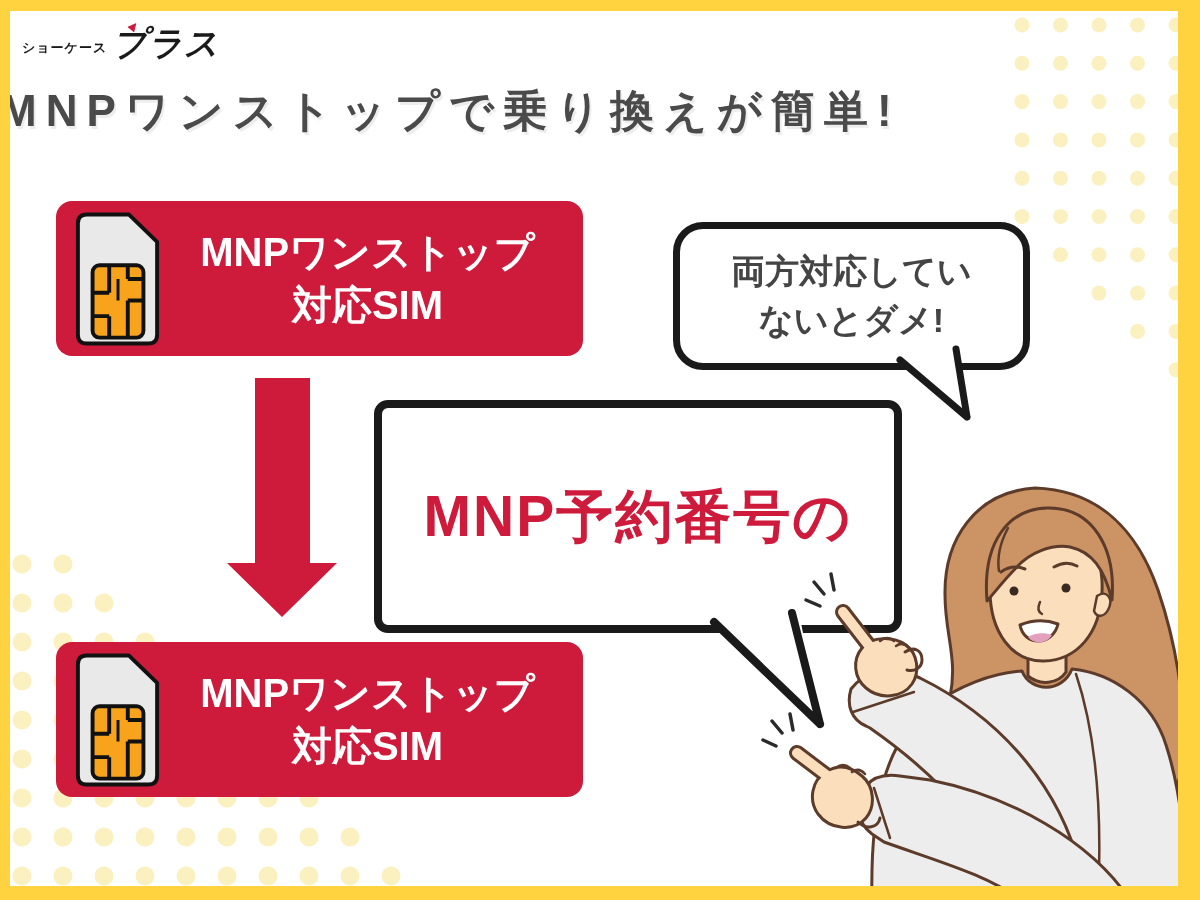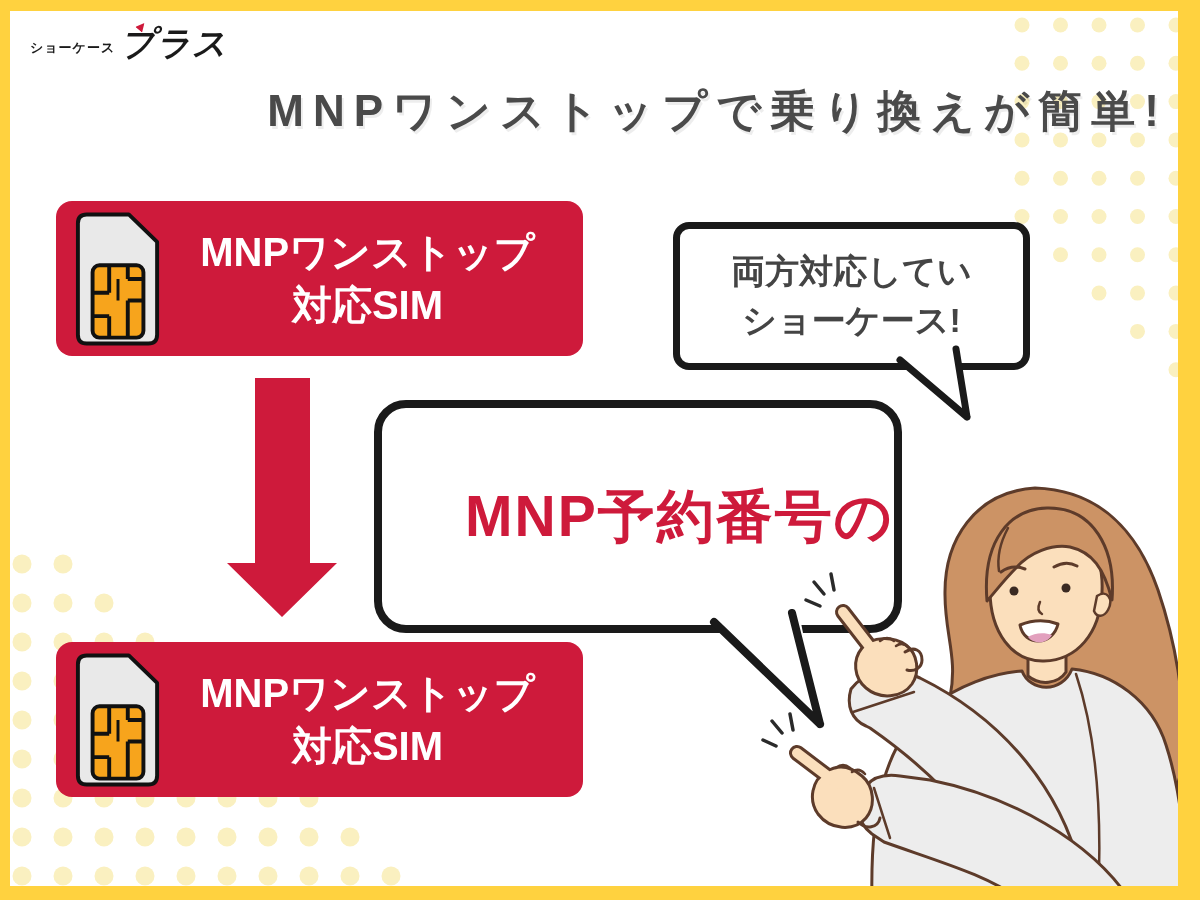--- a/index.html
+++ b/index.html
@@ -9,27 +9,27 @@
   .abs{position:absolute;}
   
   .frame{position:absolute;background:var(--frame);z-index:50;}
   #frame-top{left:0;top:0;width:1200px;height:11px;}
   #frame-left{left:0;top:0;width:10px;height:900px;}
   #frame-right{right:0;top:0;width:22px;height:900px;}
   #frame-bottom{left:0;bottom:0;width:1200px;height:14px;}
 
   
   #logo{left:22px;top:26px;z-index:3;display:flex;align-items:flex-end;gap:5px;color:#1a1a1a;}
-  #logo .small{font-size:13px;font-weight:bold;letter-spacing:1px;padding-bottom:3px;margin-left:8px;}
+  #logo .small{font-size:13px;font-weight:bold;letter-spacing:1px;padding-bottom:3px;}
   #logo .big{font-size:34px;font-weight:900;font-style:italic;letter-spacing:1px;position:relative;line-height:1;}
   #logo .accent{position:absolute;left:17px;top:-4px;width:9px;height:9px;background:var(--accent_red);
                 clip-path:polygon(0 100%,50% 0,100% 100%);transform:rotate(40deg);}
 
   
-  #title{left:0;top:82px;width:1168px;text-align:right;z-index:2;
+  #title{left:0;top:82px;width:1168px;text-align:left;z-index:2;
          font-size:44px;font-weight:900;letter-spacing:9px;color:var(--title_gray);
          text-shadow:2px 3px 0 rgba(0,0,0,0.07);}
 
   
   .dots{z-index:1;pointer-events:none;}
 
   
   .sim-box{left:56px;width:527px;height:155px;background:var(--accent_red);border-radius:16px;
            display:flex;align-items:center;z-index:2;}
   #sim-box-1{top:201px;}
@@ -37,24 +37,24 @@
   .sim-box svg{margin-left:18px;flex:0 0 auto;}
   .sim-text{flex:1;text-align:center;color:#fff;font-weight:800;font-size:40px;line-height:1.32;
             padding-right:10px;}
 
   
   #arrow{left:0;top:0;z-index:2;pointer-events:none;}
 
   
   .bubble{background:#fff;border:7px solid var(--outline);box-sizing:border-box;z-index:4;
           display:flex;flex-direction:column;justify-content:center;text-align:center;}
-  #bubble-small{left:673px;top:222px;width:357px;height:148px;border-radius:16px;
+  #bubble-small{left:673px;top:222px;width:357px;height:148px;border-radius:30px;
                 font-size:34px;font-weight:800;color:var(--text_dark);line-height:1.45;}
-  #bubble-large{left:374px;top:400px;width:528px;height:233px;border-radius:32px;border-width:8px;
-                font-size:57px;font-weight:900;color:var(--accent_red);line-height:1.5;letter-spacing:2px;align-items:flex-end;}
+  #bubble-large{left:374px;top:400px;width:528px;height:233px;border-radius:14px;border-width:8px;
+                font-size:57px;font-weight:900;color:var(--accent_red);line-height:1.5;letter-spacing:2px;}
   #tails,#woman{pointer-events:none;}
   #woman{z-index:5;}
   #tails{z-index:6;}
 </style>
 </head>
 <body>
 
 <div id="stage">
   <div id="canvas" class="abs"></div>
 
@@ -197,21 +197,21 @@
       </g>
     </svg>
     <div class="sim-text">
       <div>MNPワンストップ</div>
       <div>対応SIM</div>
     </div>
   </div>
 
   <div id="bubble-small" class="abs bubble">
     <div>両方対応してい</div>
-    <div>ショーケース!</div>
+    <div>ないとダメ!</div>
   </div>
   <div id="bubble-large" class="abs bubble">
     <div>MNP予約番号の</div>
   </div>
 
   <svg id="woman" class="abs" style="left:580px;top:470px" width="620" height="430" viewBox="580 470 620 430">
     <g stroke="var(--line_brown)" stroke-width="3" stroke-linecap="round" stroke-linejoin="round">
 
       <path d="M 1035 488 C 975 492 944 540 945 595 C 945 635 958 658 950 697
         C 945 720 928 737 908 748 C 940 762 980 760 998 736 C 1004 728 1007 716 1006 706

